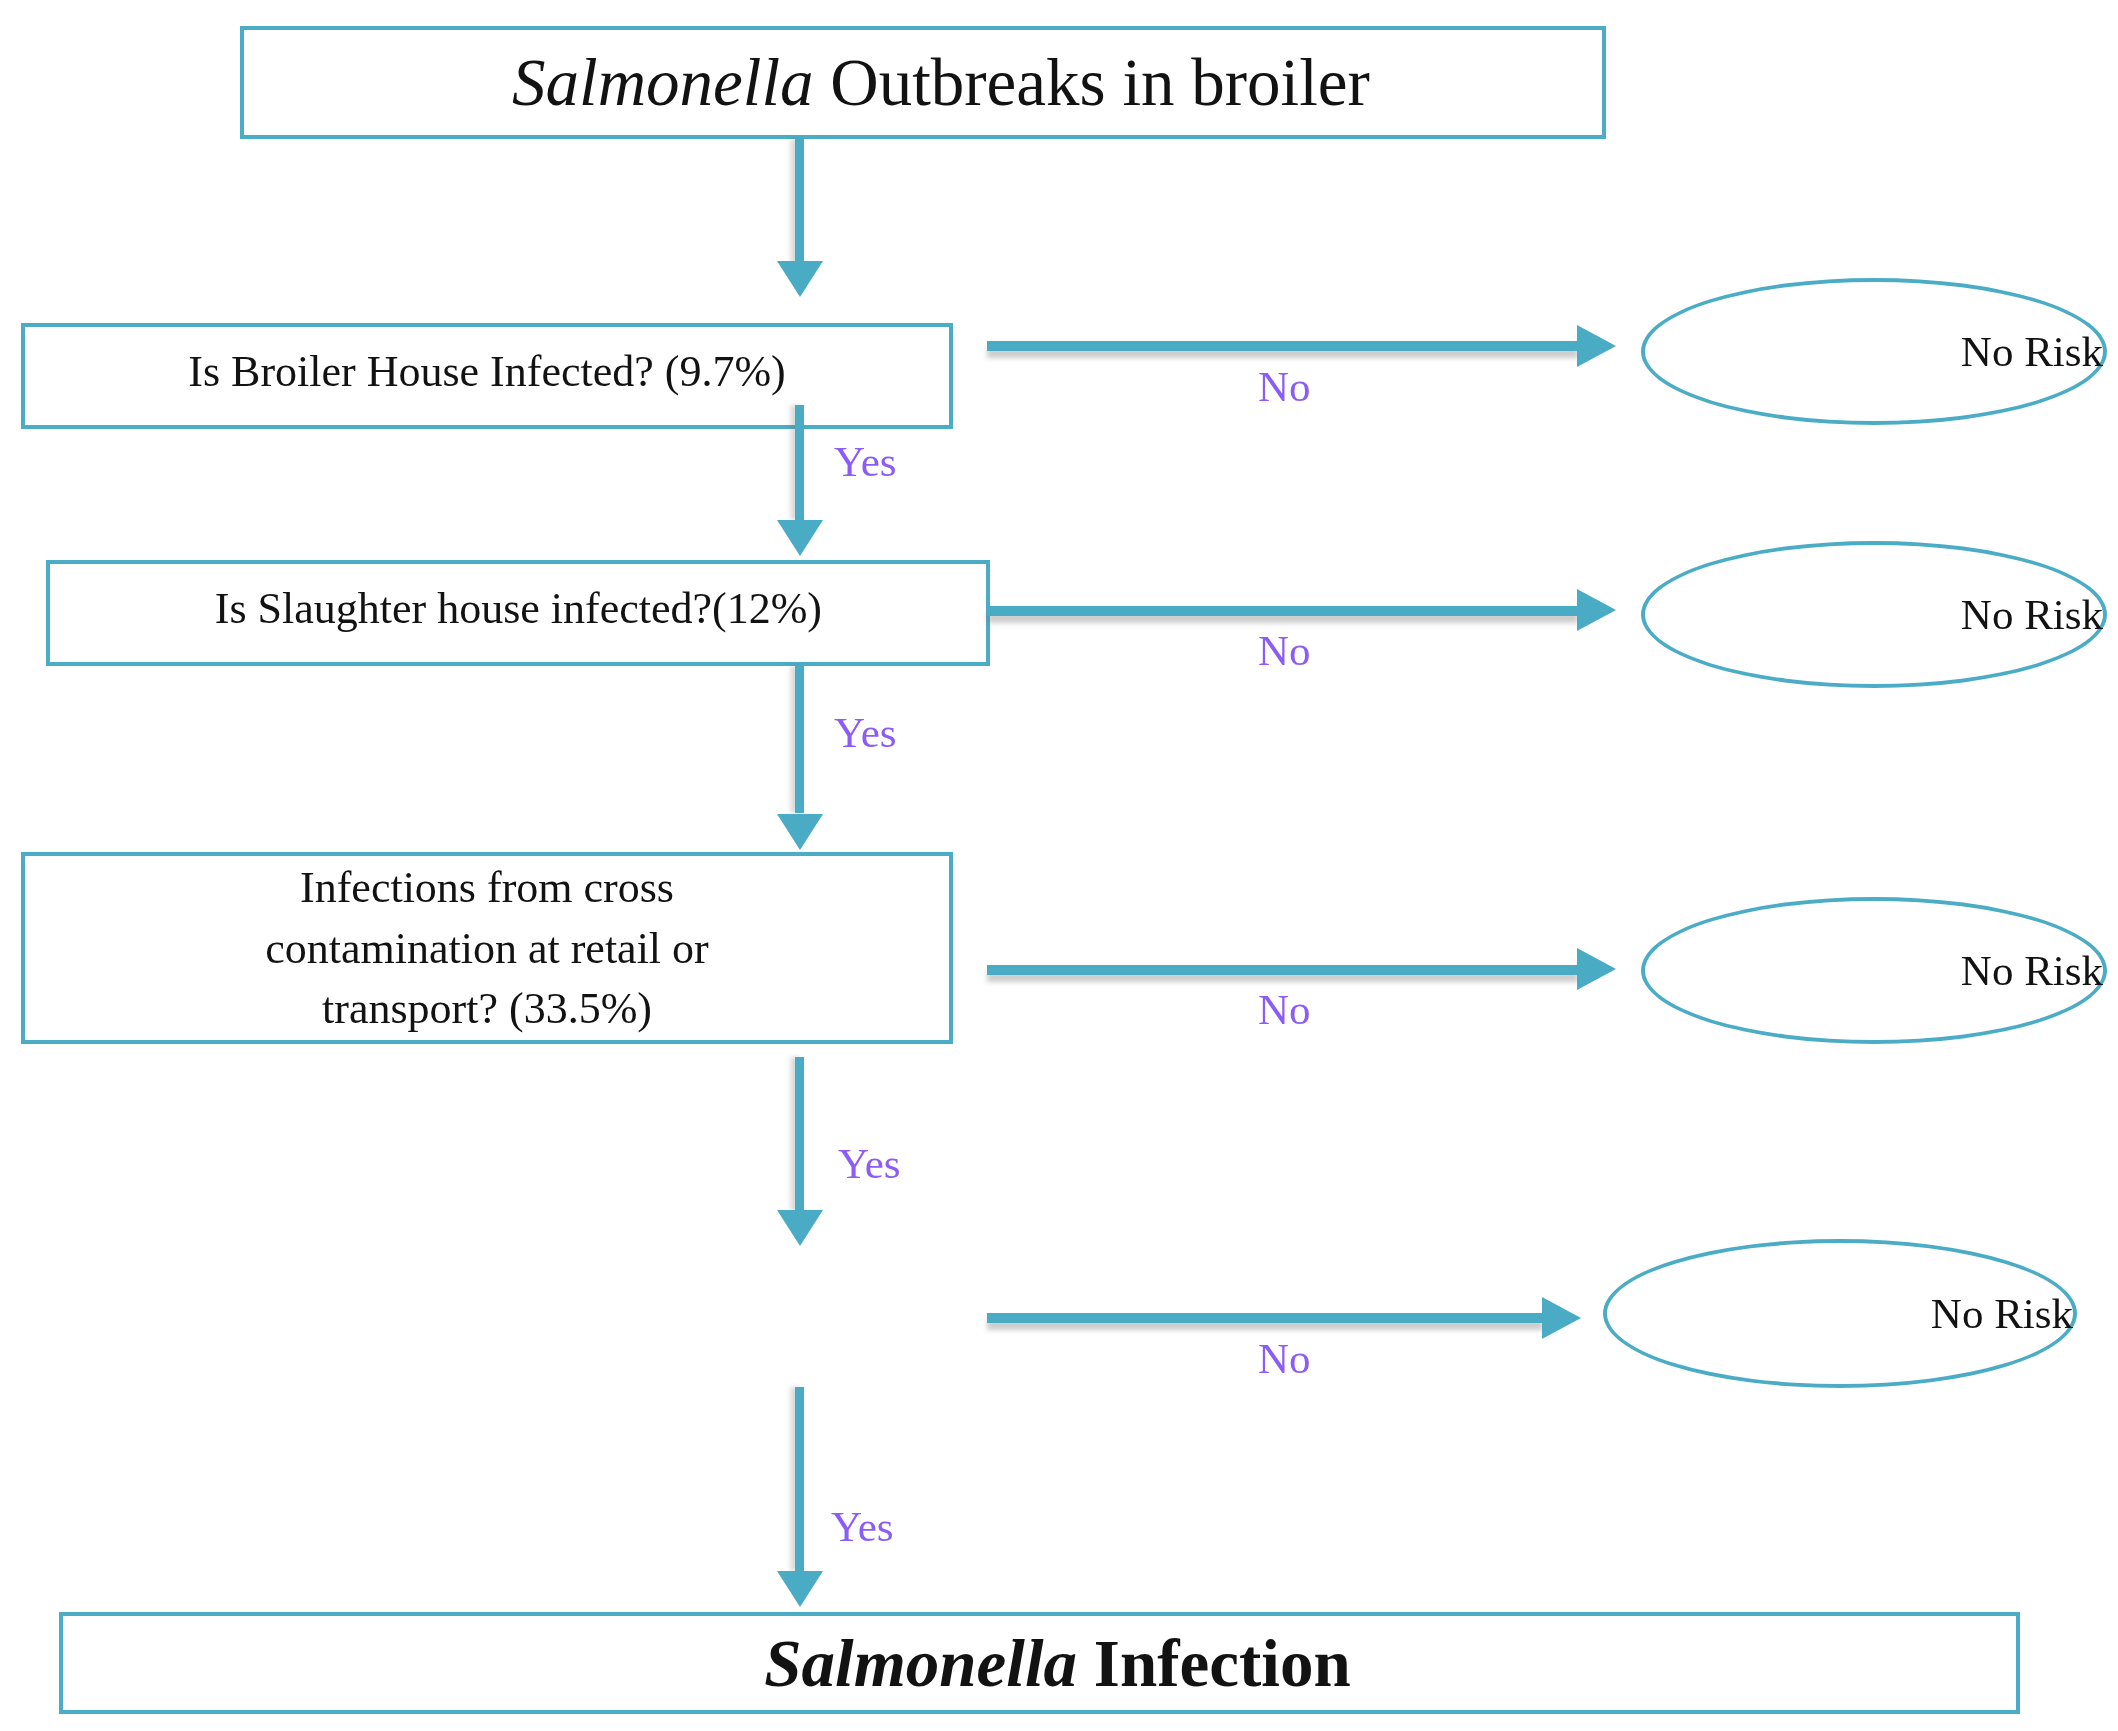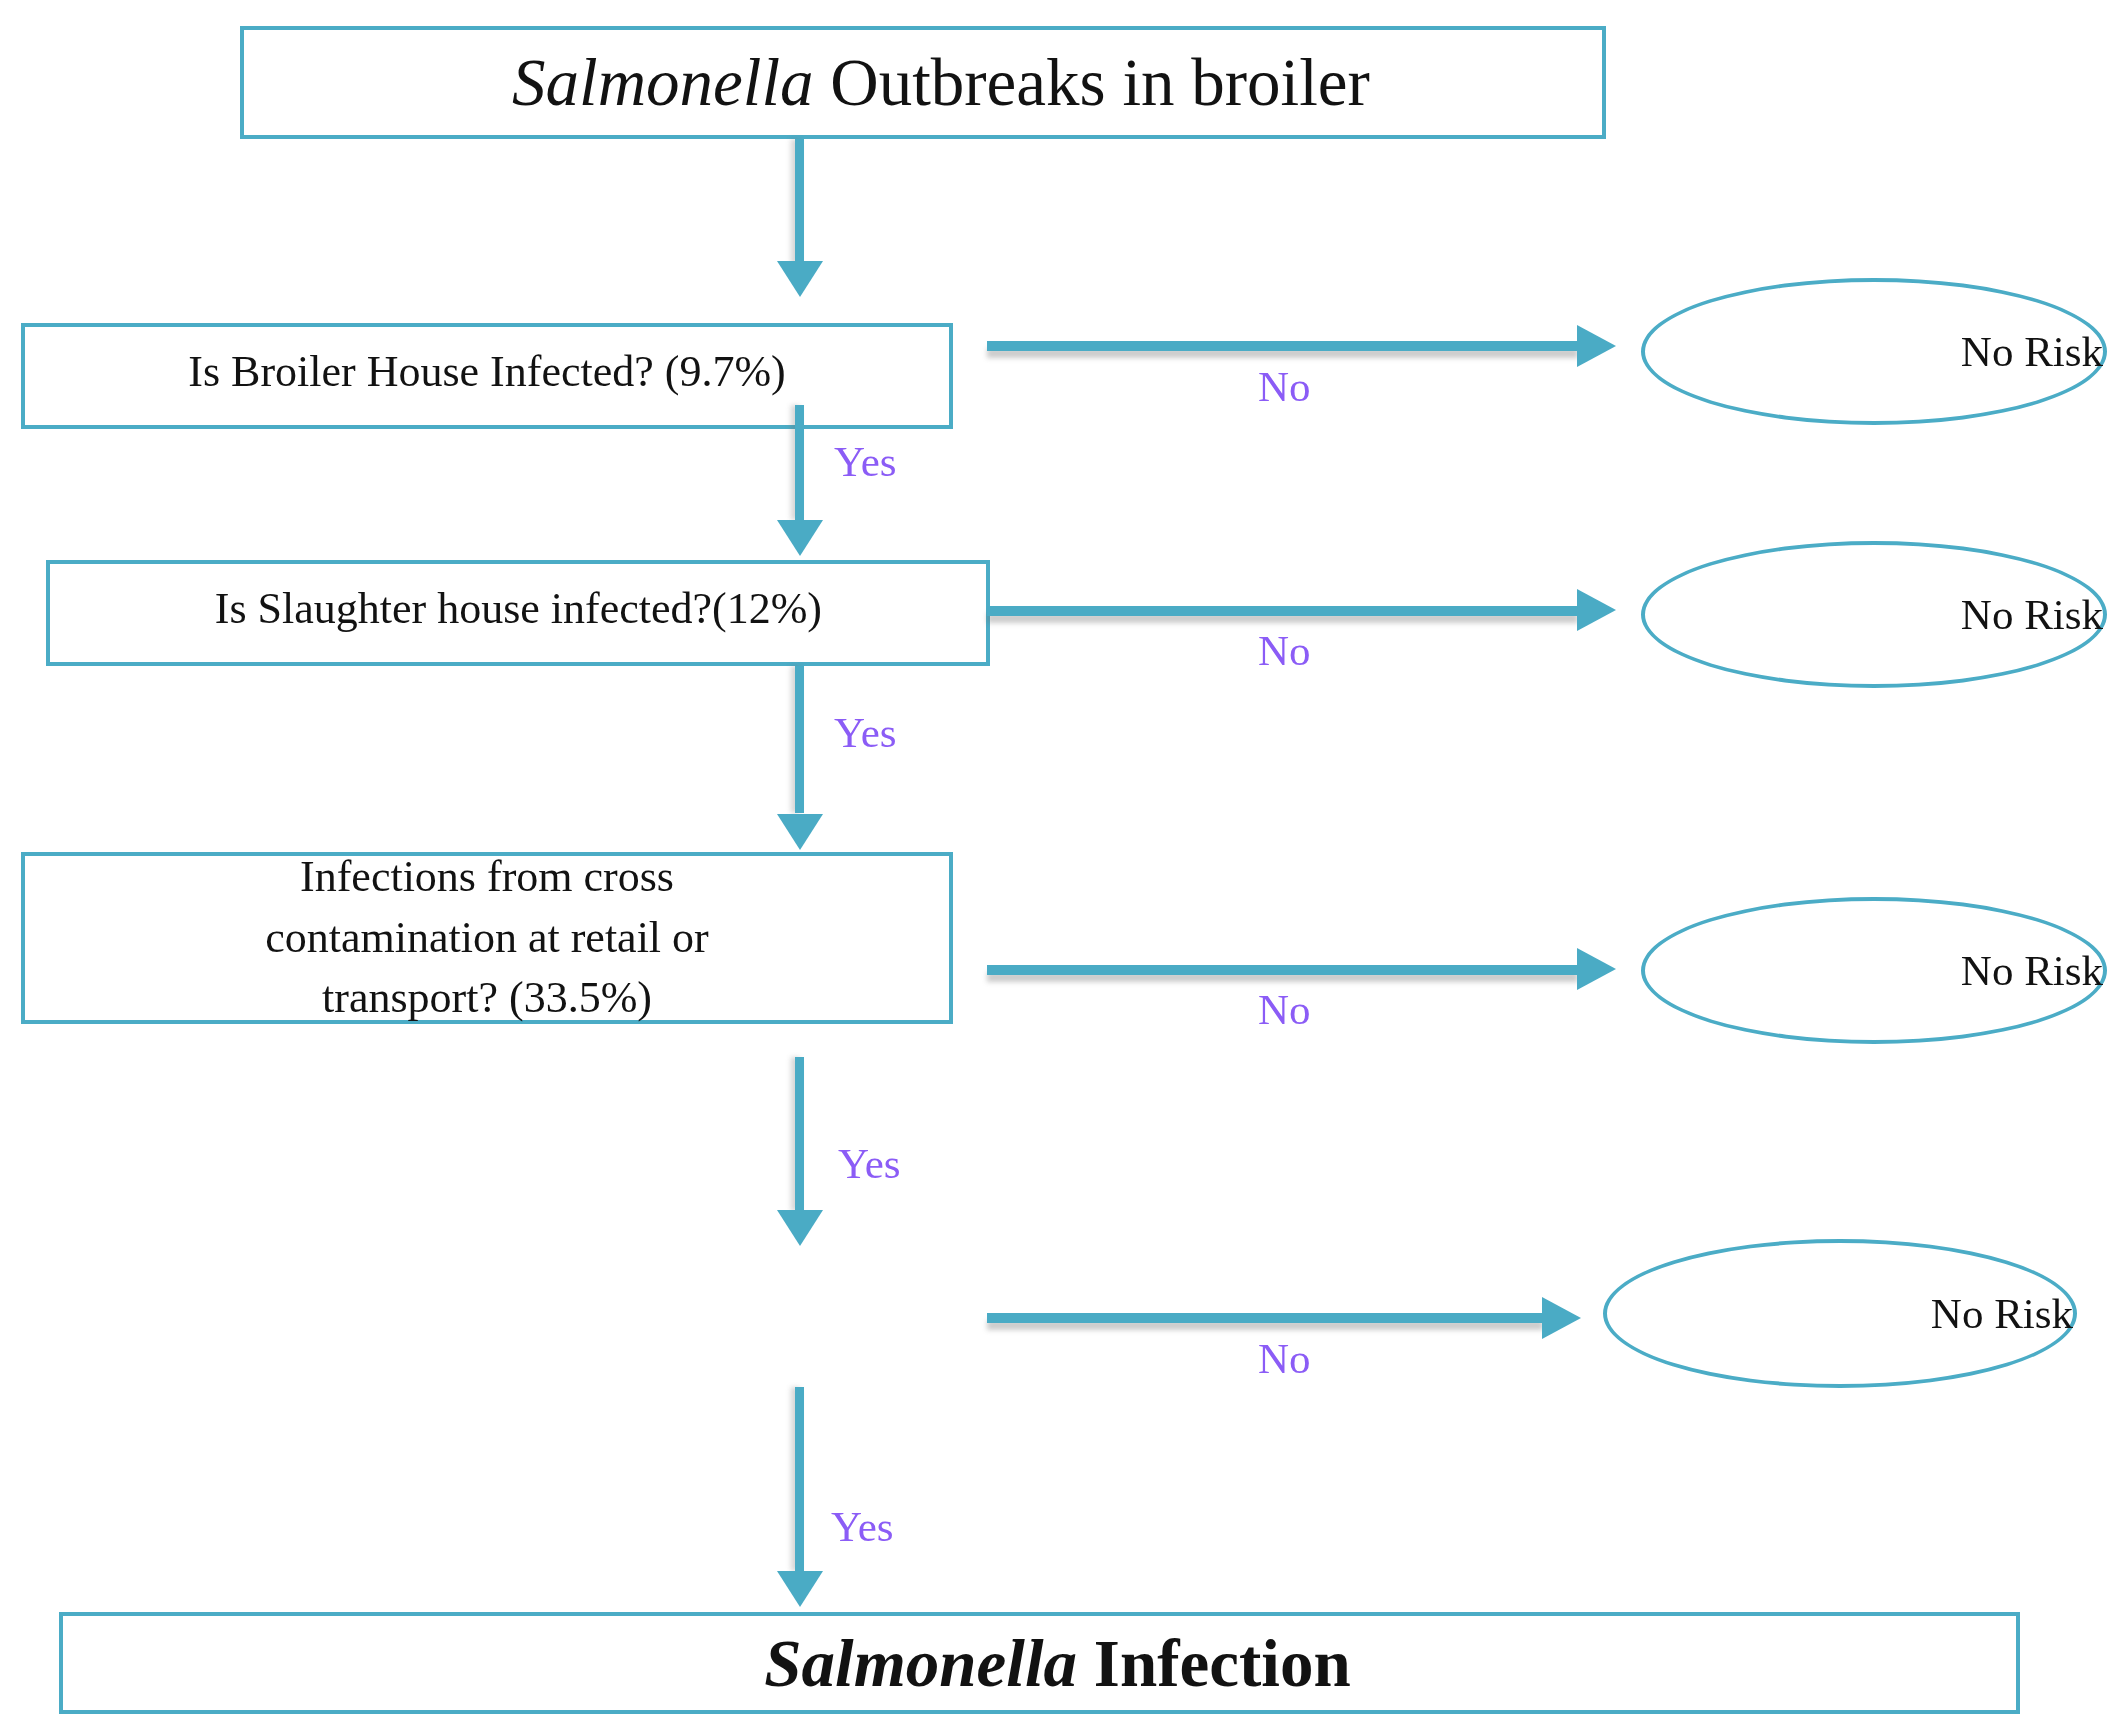--- a/index.html
+++ b/index.html
@@ -125,21 +125,21 @@
   <div class="hline" style="left:987px; top:606px; width:591px;"></div>
   <div class="hhead" style="left:1577px; top:589px;"></div>
   <div class="edge-label" style="left:1258px; top:626px;">No</div>
   <div class="ellipse" style="left:1641px; top:541px; width:466px; height:147px;">
     <span>No Risk</span>
   </div>
   <div class="vline" style="left:795px; top:666px; height:147px;"></div>
   <div class="vhead" style="left:777px; top:814px;"></div>
   <div class="edge-label" style="left:834px; top:708px;">Yes</div>
 
-  <div class="rbox mid-align" style="left:21px; top:852px; width:932px; height:172px;">
+  <div class="rbox mid-align" style="left:21px; top:852px; width:932px; height:192px;align-items:flex-end;">
     <div class="q" style="max-width:584px;">Infections from cross contamination at retail or transport? (33.5%)</div>
   </div>
   <div class="hline" style="left:987px; top:965px; width:591px;"></div>
   <div class="hhead" style="left:1577px; top:948px;"></div>
   <div class="edge-label" style="left:1258px; top:985px;">No</div>
   <div class="ellipse" style="left:1641px; top:897px; width:466px; height:147px;">
     <span>No Risk</span>
   </div>
   <div class="vline" style="left:795px; top:1057px; height:154px;"></div>
   <div class="vhead" style="left:777px; top:1210px;"></div>

